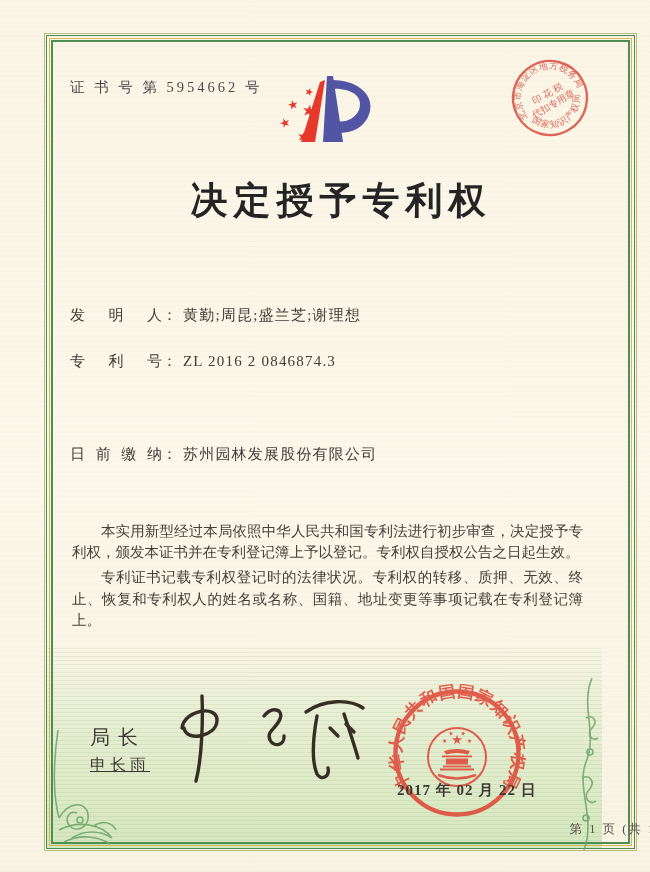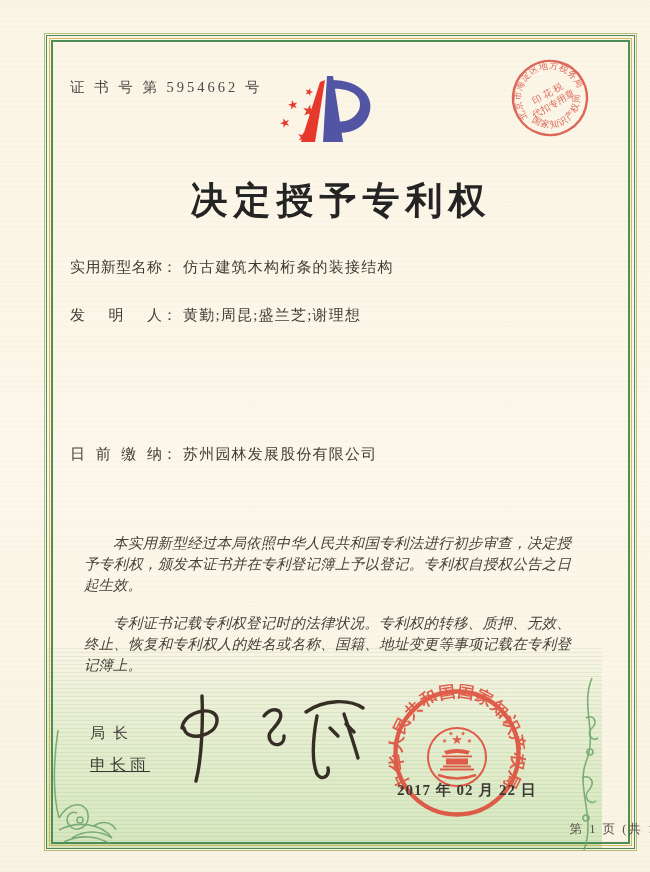--- a/index.html
+++ b/index.html
@@ -21,22 +21,22 @@
       background:repeating-linear-gradient(0deg,rgba(170,150,110,0.035) 0 1px,rgba(255,255,255,0) 1px 5px);}
   .cert-no{position:absolute;left:70px;top:78px;font-size:14.5px;letter-spacing:3px;color:#4a4a4a;}
   .title{position:absolute;left:0;top:176px;width:100%;text-align:center;
       font-size:37px;font-weight:600;letter-spacing:6px;color:#242424;}
   .field{position:absolute;left:70px;font-size:15px;white-space:nowrap;color:#403c36;}
   .flabel{display:inline-block;width:92px;text-align:justify;text-align-last:justify;vertical-align:bottom;}
   .fcolon{display:inline-block;margin-right:6px;}
   .fvalue{letter-spacing:1.2px;}
   .paras{position:absolute;left:68px;top:517px;width:519px;font-size:14.5px;line-height:21.2px;
       text-align:justify;color:#443f38;}
-  .paras p{margin:16px;text-indent:2em;font-style:italic;}
-  .sig-title{position:absolute;left:90px;top:724px;font-size:15px;letter-spacing:8px;color:#3d3a33;}
+  .paras p{margin:4px;text-indent:2em;}
+  .sig-title{position:absolute;left:90px;top:724px;font-size:20px;letter-spacing:8px;color:#3d3a33;}
   .sig-name{position:absolute;left:90px;top:755px;font-size:16px;letter-spacing:4px;color:#3d3a33;text-decoration:underline;}
   .signature-svg{position:absolute;left:158px;top:688px;}
   .taxstamp-svg{position:absolute;left:498px;top:46px;}
   .logo-svg{position:absolute;left:263px;top:70px;}
   .seal-svg{position:absolute;left:388px;top:684px;opacity:0.92;}
   .seal-date{position:absolute;left:397px;top:781px;font-size:15px;font-weight:600;
       letter-spacing:1px;color:#3c3832;z-index:5;}
   .footer{position:absolute;left:0;top:821px;width:100%;text-align:right;
       font-size:12.5px;letter-spacing:2px;color:#54504a;}
   .fl-bl{position:absolute;left:50px;top:730px;}
@@ -110,25 +110,25 @@
         <use href="#star-shape" transform="translate(30,35) scale(5) rotate(-12)"></use>
         <use href="#star-shape" transform="translate(46,41) scale(6.6) rotate(10)"></use>
         <use href="#star-shape" transform="translate(22,53) scale(5) rotate(-20)"></use>
         <use href="#star-shape" transform="translate(40,67) scale(5.6) rotate(14)"></use>
       </g>
     </g>
   </svg>
 
   <div class="title">决定授予专利权</div>
 
-  <div class="field" style="top:258px">
-    <span class="flabel">实用新型名称</span><span class="fcolon">：</span><span class="fvalue">仿古建筑木构桁条的装接结构</span>
-  </div>
   <div class="field" style="top:306px">
     <span class="flabel">发明人</span><span class="fcolon">：</span><span class="fvalue">黄勤;周昆;盛兰芝;谢理想</span>
+  </div>
+  <div class="field" style="top:352px">
+    <span class="flabel">专利号</span><span class="fcolon">：</span><span class="fvalue">ZL 2016 2 0846874.3</span>
   </div>
   <div class="field" style="top:445px">
     <span class="flabel">日前缴纳</span><span class="fcolon">：</span><span class="fvalue">苏州园林发展股份有限公司</span>
   </div>
 
   <div class="paras">
     <p>本实用新型经过本局依照中华人民共和国专利法进行初步审查，决定授予专利权，颁发本证书并在专利登记簿上予以登记。专利权自授权公告之日起生效。</p>
     <p>专利证书记载专利权登记时的法律状况。专利权的转移、质押、无效、终止、恢复和专利权人的姓名或名称、国籍、地址变更等事项记载在专利登记簿上。</p>
   </div>
 

